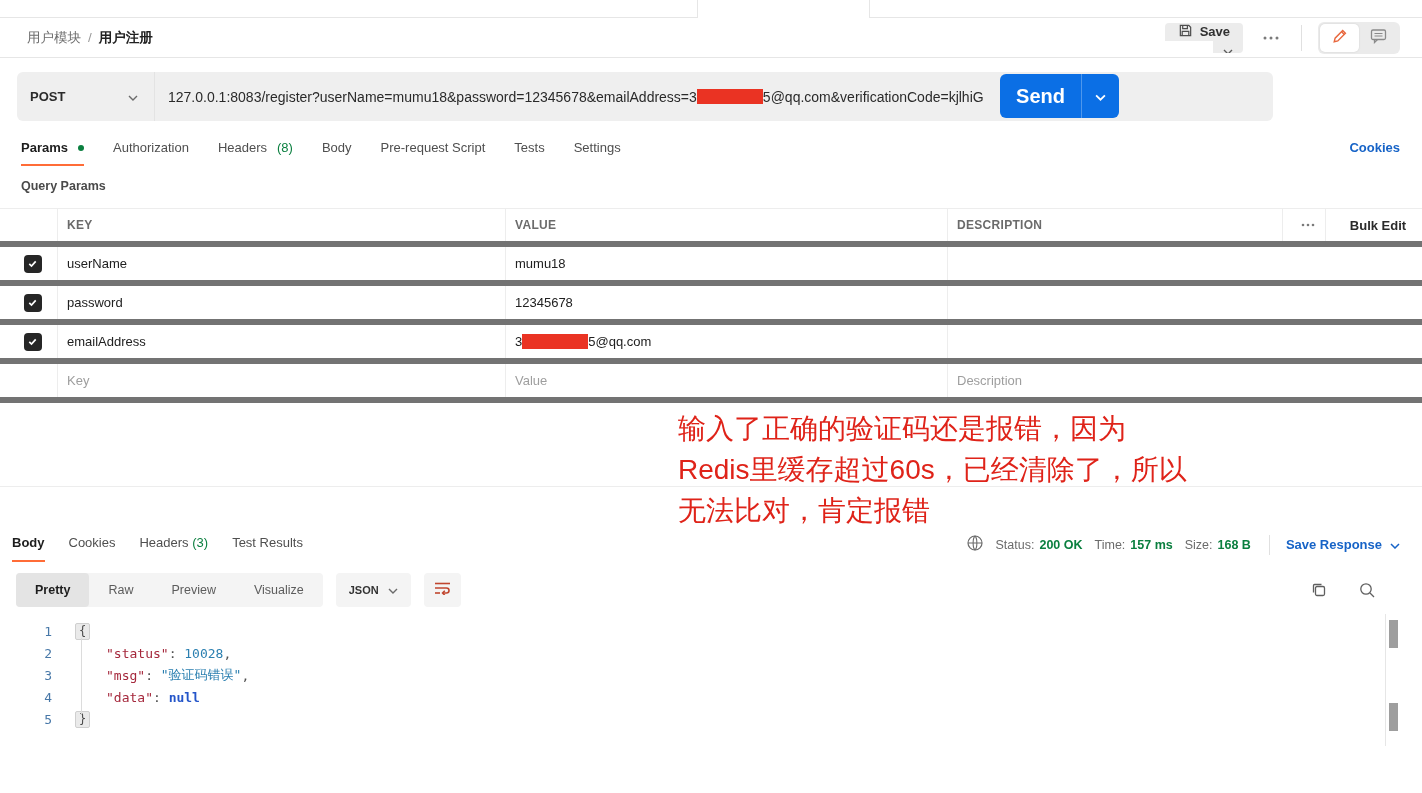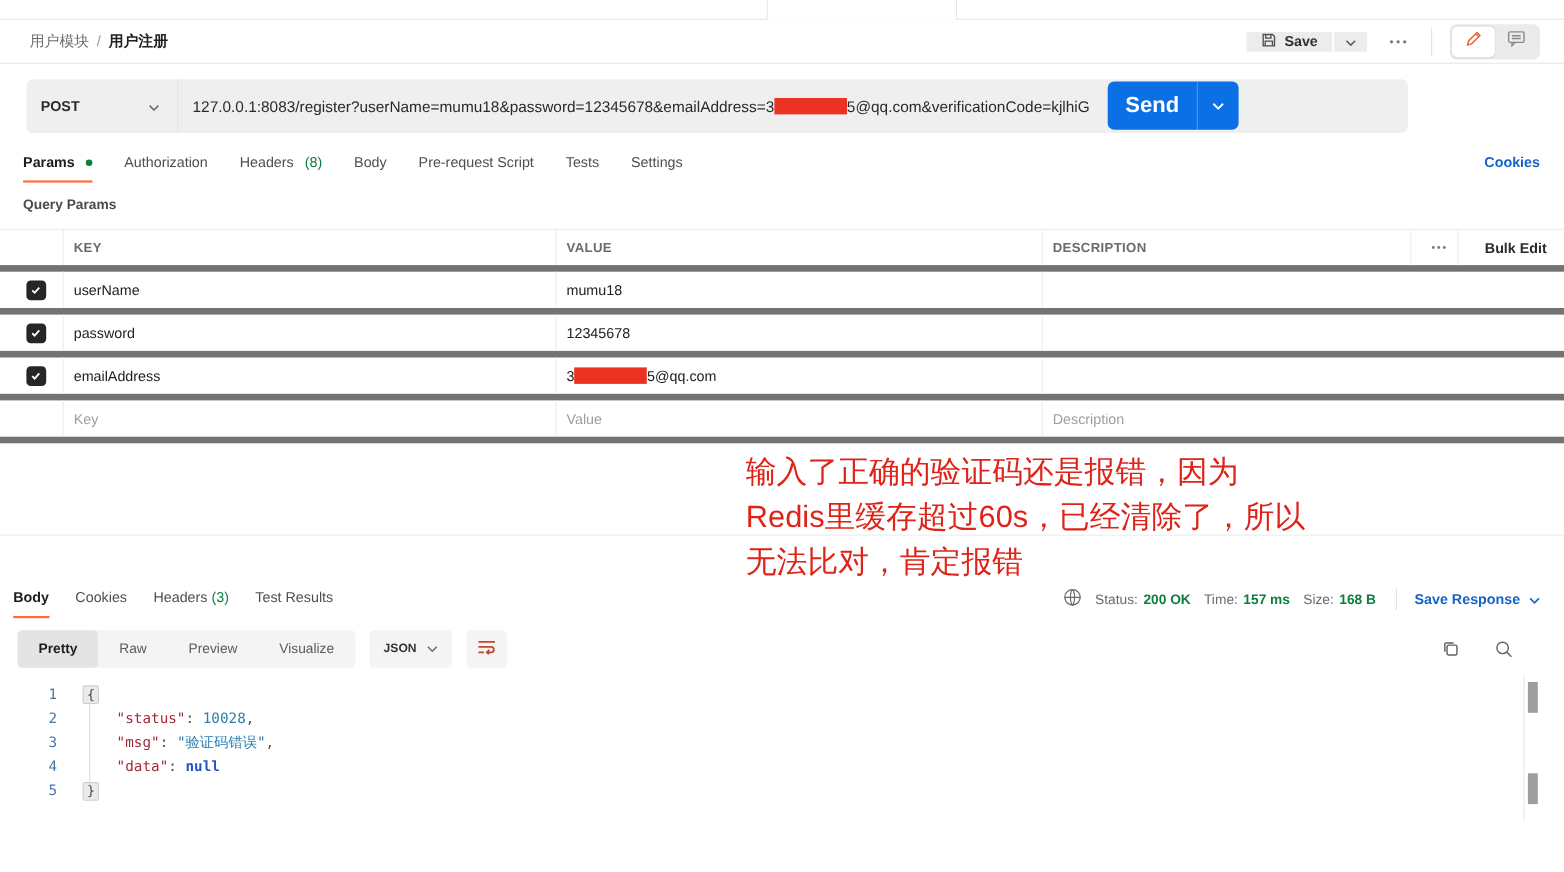--- a/index.html
+++ b/index.html
@@ -12,32 +12,32 @@
   #tabstrip .notch { position:absolute; left:697px; top:0; width:173px; height:18px; background:#fff;
     border-left:1px solid #e6e6e6; border-right:1px solid #e6e6e6; }
 
   
   #topbar { top:18px; left:0; width:1422px; height:40px; border-bottom:1px solid #e6e6e6;
     display:flex; align-items:center; padding:0 22px 0 27px; }
   .crumb-module { color:#6d6d6d; font-size:13.5px; cursor:pointer; }
   .crumb-sep { color:#9a9a9a; font-size:13.5px; margin:0 7px; }
   .crumb-page { color:#212121; font-size:13.5px; font-weight:700; }
   #topbar .right { margin-left:auto; display:flex; align-items:center; }
-  .save-group { display:flex; align-items:center; height:30px; border-radius:4px; overflow:hidden; }
+  .save-group { display:flex; align-items:flex-end; height:30px; border-radius:4px; overflow:hidden;flex-direction:column; }
   .save-main { background:#ececec; display:flex; align-items:center; gap:7px; padding:0 13px; font-size:13px;
     font-weight:600; color:#303030; cursor:pointer; }
   .save-caret { background:#ececec; display:flex; align-items:center; padding:0 10px; margin-left:2px; cursor:pointer; }
   .more-dots { margin:0 22px 0 20px; cursor:pointer; display:flex; align-items:center; }
   .vdiv { width:1px; height:26px; background:#e0e0e0; }
   .seg-pc { margin-left:16px; background:#ebebeb; border-radius:6px; padding:2px; display:flex; height:32px; }
   .seg-pc .cell { width:39px; display:flex; align-items:center; justify-content:center; border-radius:5px; cursor:pointer; }
   .seg-pc .cell.sel { background:#fff; box-shadow:0 0 2px rgba(0,0,0,.12); }
 
   
-  #urlrow { top:58px; left:12px; width:1136px; height:77px; }
+  #urlrow { top:58px; left:5px; width:1136px; height:77px; }
   .url-bar { position:absolute; left:12px; top:14px; width:1256px; height:49px; background:#efefef; border-radius:6px;
     display:flex; align-items:center; }
   .method { width:138px; height:100%; display:flex; align-items:center; justify-content:space-between;
     padding:0 16px 0 13px; font-size:13px; font-weight:700; color:#2b2b2b; cursor:pointer; border-right:1px solid #e3e3e3; }
   .url-text { font-size:14px; color:#2a2a2a; padding-left:13px; white-space:nowrap; overflow:hidden; cursor:text; }
   .redact { display:inline-block; width:66px; height:15px; background:var(--redaction_red); vertical-align:-2px; }
   .send-btn { position:absolute; right:22px; top:16px; width:119px; height:44px; border-radius:6px; overflow:hidden;
     background:var(--send_blue); display:flex; color:#fff; cursor:pointer; }
   .send-main { flex:1; display:flex; align-items:center; justify-content:center; font-size:20px; font-weight:700; }
   .send-caret { width:38px; display:flex; align-items:center; justify-content:center; border-left:1px solid rgba(255,255,255,.28); }

